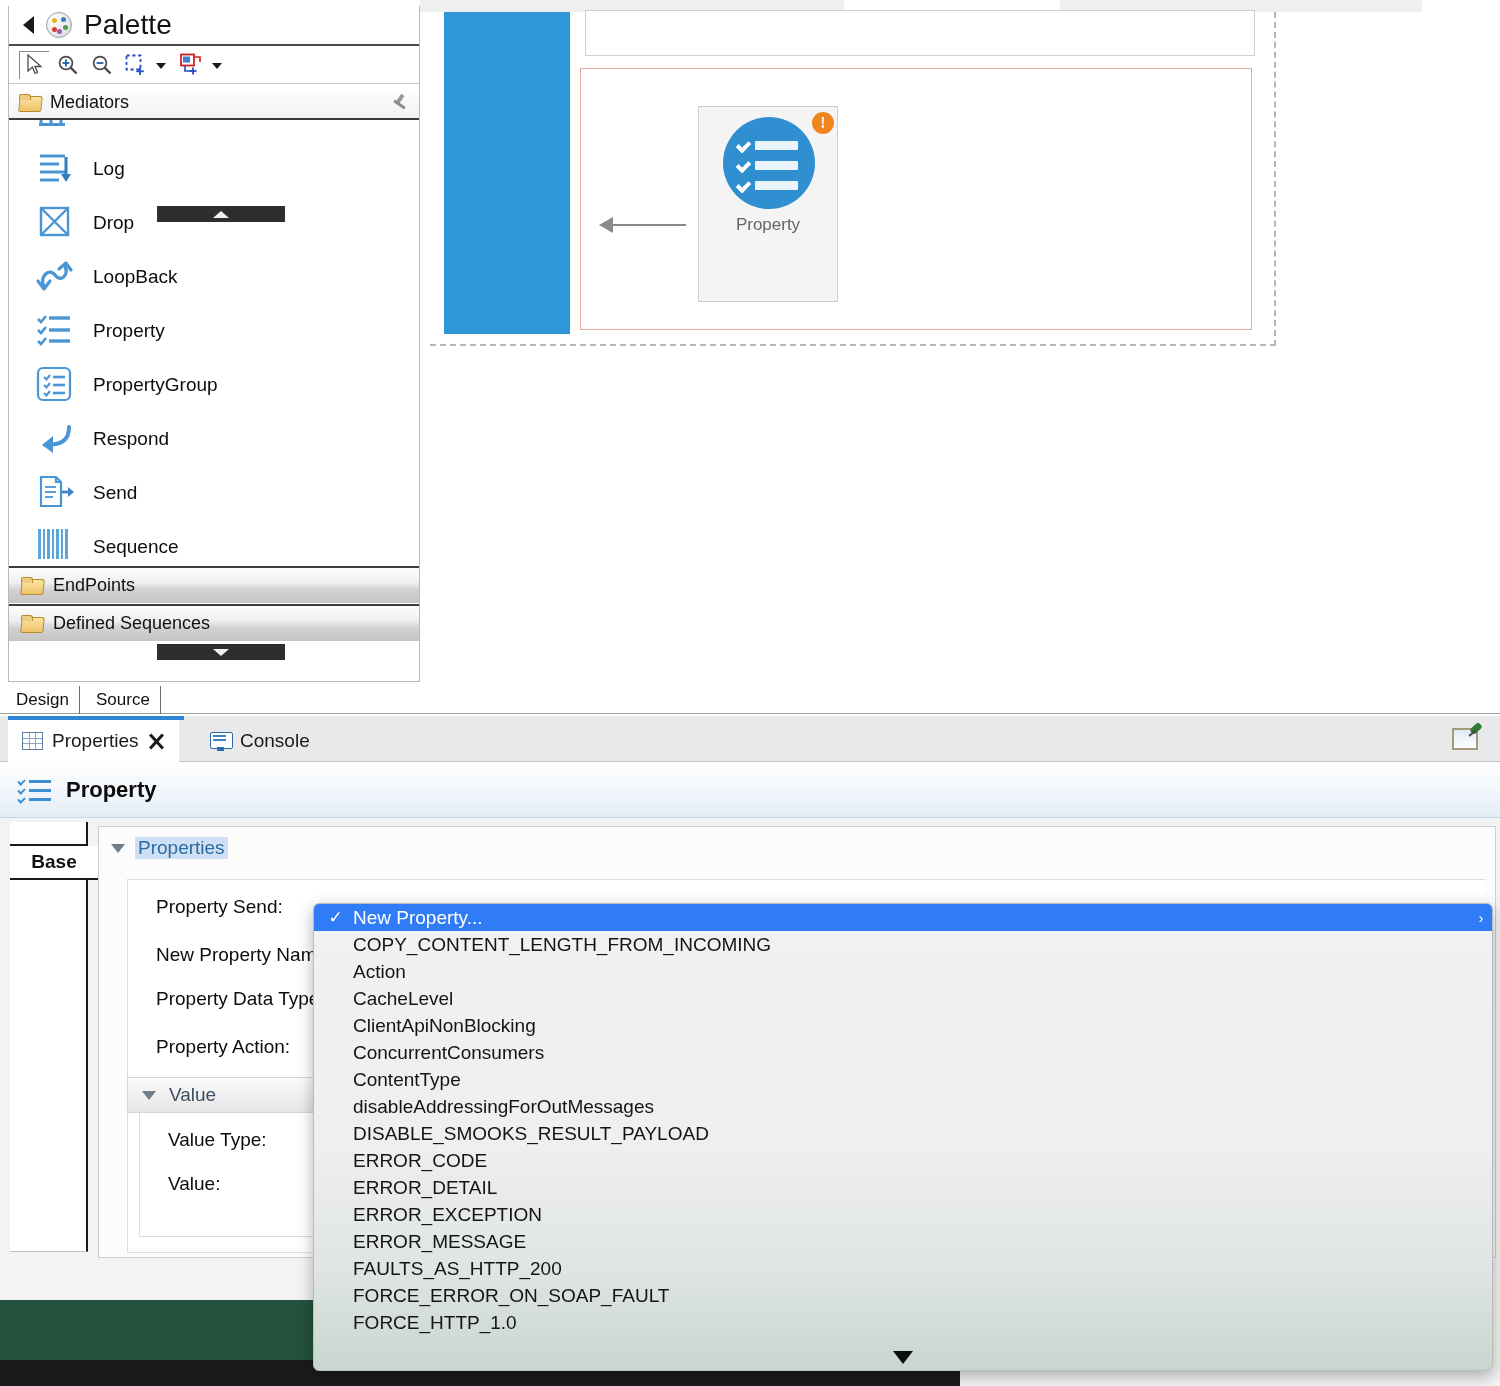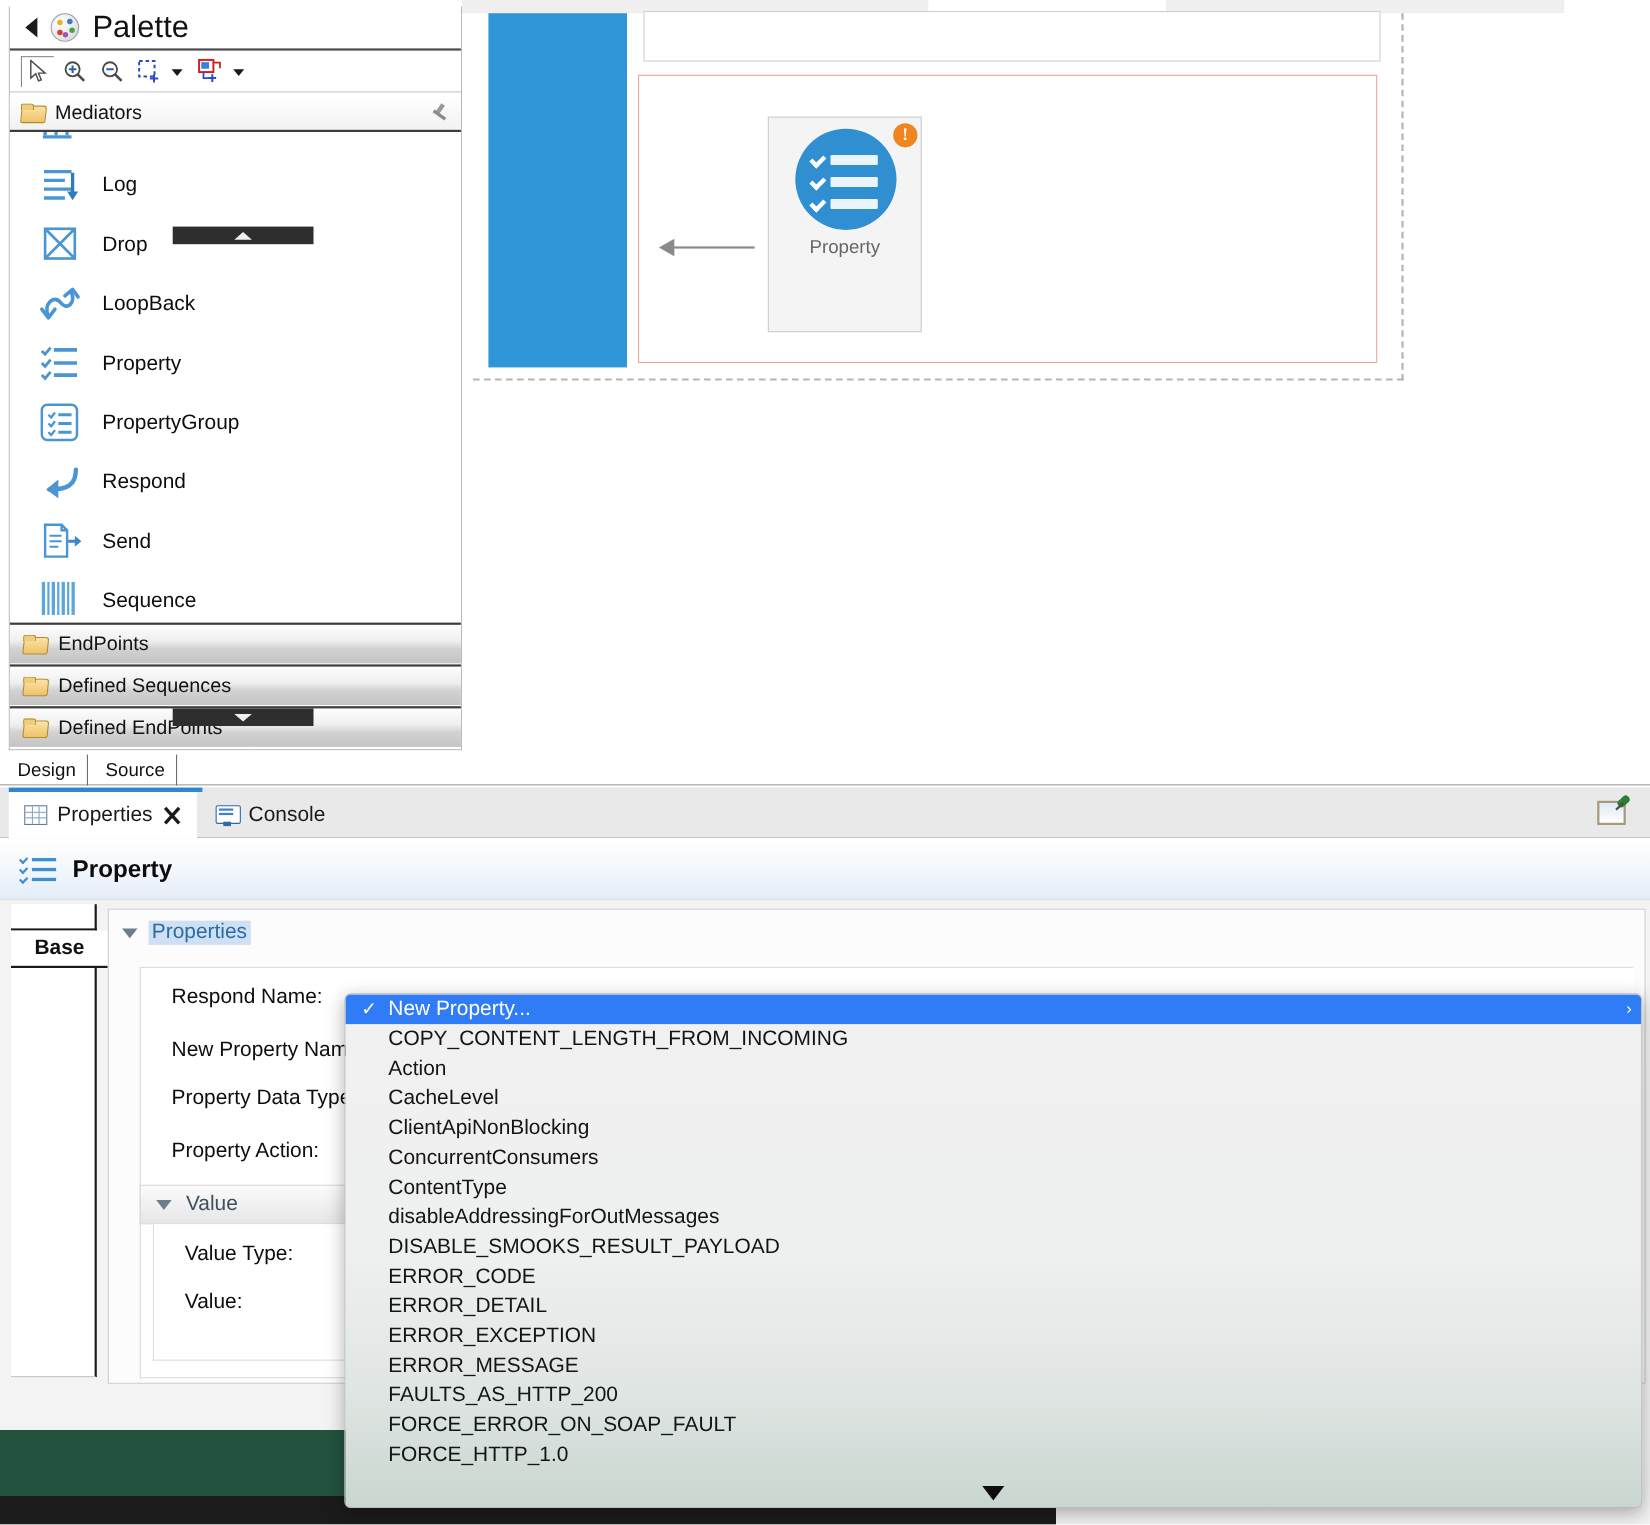--- a/index.html
+++ b/index.html
@@ -138,21 +138,21 @@
   #ed-tab-design { left:6px; border-right:1px solid #6d6d6d; }
   #ed-tab-source { left:86px; border-right:1px solid #6d6d6d; }
 
   
   #bottom-view { position:absolute; left:0; top:716px; width:1500px; height:670px; background:#f3f3f3; }
   #view-tabbar { position:relative; height:46px; background:#e9e9e9; border-bottom:1px solid #c3c3c3; }
   #tab-active-accent { position:absolute; left:8px; top:0; width:176px; height:4px; background:#2f86d6; }
   .view-tab { position:absolute; top:4px; height:42px; display:flex; align-items:center; gap:9px;
     padding: 0 14px; font-size:19px; color:#1a1a1a; cursor:pointer; }
   #view-tab-properties { left:8px; background:#ffffff; }
-  #view-tab-console { left:182px; }
+  #view-tab-console { left:196px; }
   .grid-ico { width:21px; height:18px; border:1.6px solid #5d7fa3; background:#fff; position:relative; flex:none; }
   .grid-ico::before { content:""; position:absolute; left:0; top:5px; width:100%; height:1.4px; background:#8aa6c4;
     box-shadow: 0 5px 0 #8aa6c4; }
   .grid-ico::after { content:""; position:absolute; left:6px; top:0; width:1.4px; height:100%; background:#8aa6c4;
     box-shadow: 6px 0 0 #8aa6c4; }
   .close-x { width:17px; height:17px; position:relative; cursor:pointer; }
   .close-x::before, .close-x::after { content:""; position:absolute; left:7px; top:-1px; width:3px; height:19px;
     background:#1a1a1a; }
   .close-x::before { transform: rotate(42deg); } .close-x::after { transform: rotate(-42deg); }
   .monitor-ico { width:21px; height:19px; position:relative; flex:none; }
@@ -480,24 +480,20 @@
         </div>
 
         <div class="drawer" id="drawer-endpoints">
           <span class="folder-ico"></span>
           <span class="dr-label">EndPoints</span>
         </div>
         <div class="drawer" id="drawer-defseq">
           <span class="folder-ico"></span>
           <span class="dr-label">Defined Sequences</span>
         </div>
-        <div class="drawer" id="drawer-defep">
-          <span class="folder-ico"></span>
-          <span class="dr-label">Defined EndPoints</span>
-        </div>
 
       </div>
     </div>
   </div>
 
   <div id="editor-tabs">
     <div class="ed-tab" id="ed-tab-design">
       <span>Design</span>
     </div>
     <div class="ed-tab" id="ed-tab-source">
@@ -559,21 +555,21 @@
 
       <div id="form-panel">
 
         <div id="section-properties-hdr">
           <span class="twisty"></span>
           <span class="sec-title">Properties</span>
         </div>
 
         <div id="fields">
           <div class="field-row" id="fr1">
-            <span class="field-label">Respond Name:</span>
+            <span class="field-label">Property Send:</span>
           </div>
           <div class="field-row" id="fr2">
             <span class="field-label">New Property Name:</span>
           </div>
           <div class="field-row" id="fr3">
             <span class="field-label">Property Data Type:</span>
           </div>
           <div class="field-row" id="fr4">
             <span class="field-label">Property Action:</span>
           </div>

